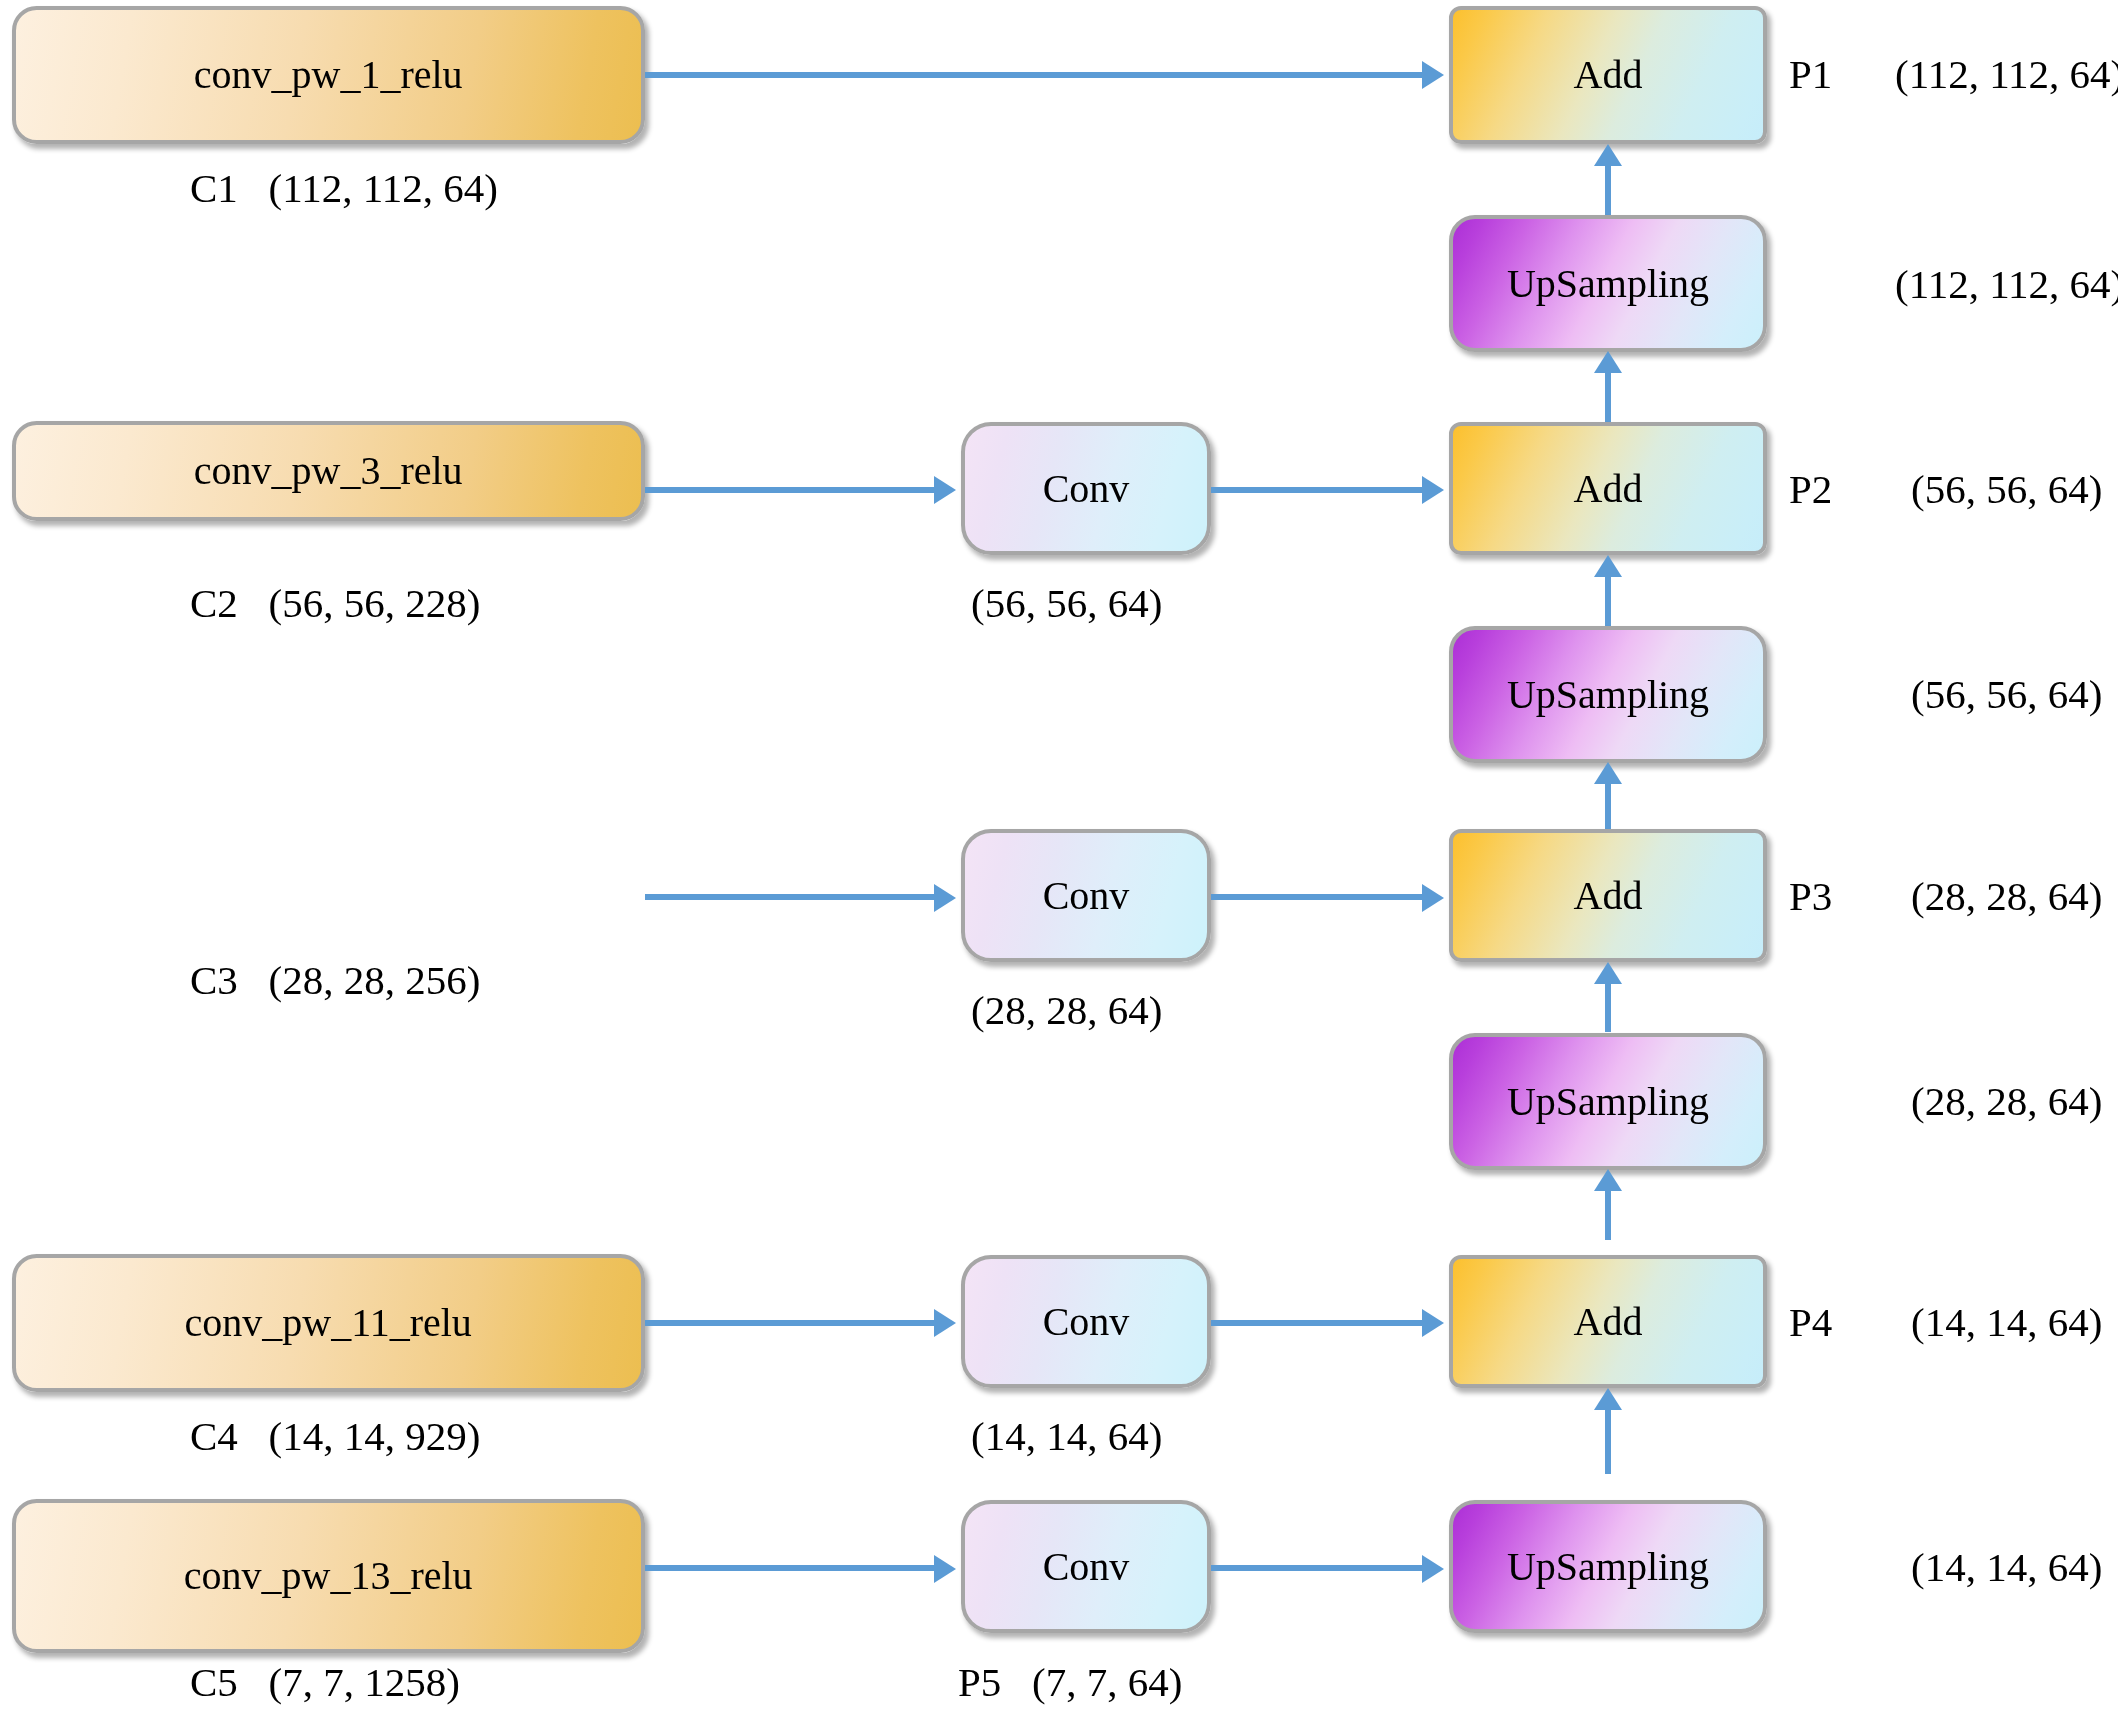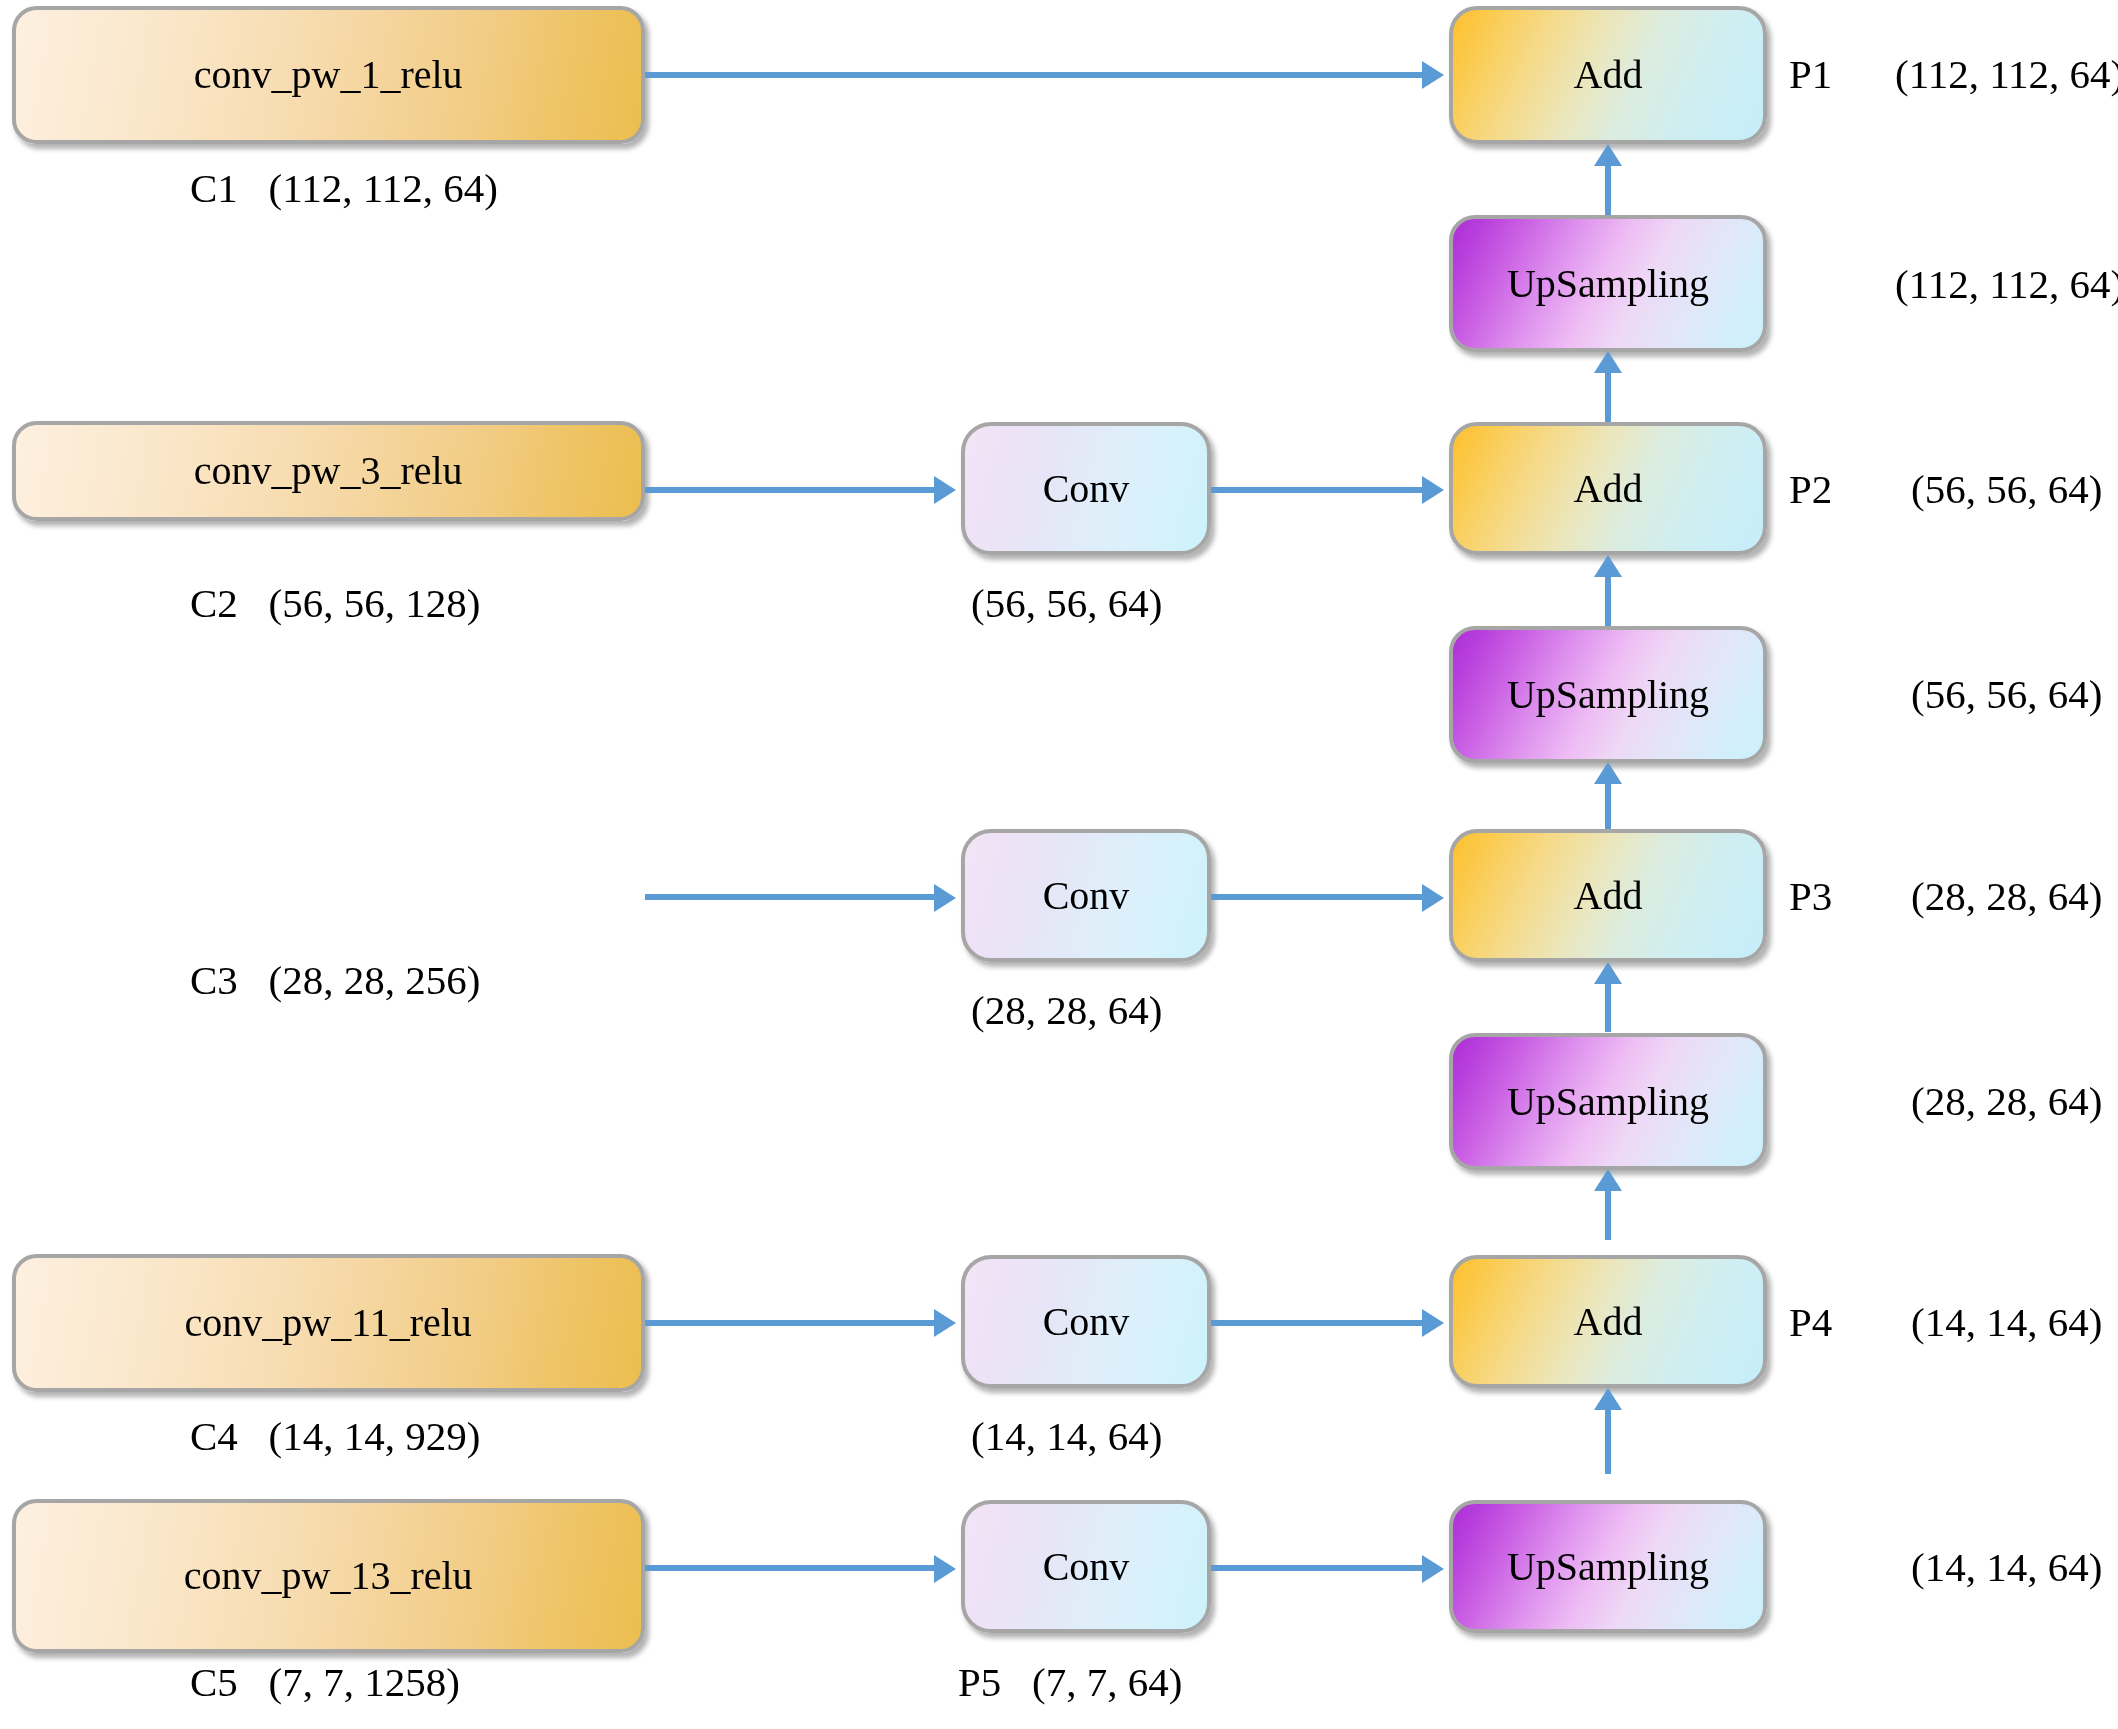--- a/index.html
+++ b/index.html
@@ -68,21 +68,21 @@
     background: linear-gradient(115deg,
         #fcc02e 0%,
         #fbc948 9%,
         #f6d985 26%,
         #eae7bf 45%,
         #dcecde 58%,
         #cfeef1 76%,
         #c9eef8 92%,
         #c6edfa 100%);
     font-size: 40px;
-    border-radius: 28px;
+    border-radius: 12px;
   }
 
   
   .node.upsblk {
     background: linear-gradient(118deg,
         #ac2fd6 0%,
         #b83fdc 8%,
         #cb62e4 20%,
         #de92ee 34%,
         #eebdf4 48%,
@@ -158,21 +158,21 @@
     <span class="node-label">UpSampling</span>
   </div>
   <div class="caption" style="left:1895px; top:264px;">(112, 112, 64)</div>
 
   <div class="vline" style="left:1605px; top:373px; height:49px;"></div>
   <div class="varrow" style="left:1594px; top:351px;"></div>
 
   <div class="node backbone" style="left:11.7px; top:421px; width:633px; height:100px;">
     <span class="node-label">conv_pw_3_relu</span>
   </div>
-  <div class="caption" style="left:190px; top:583px;">C2   (56, 56, 128)</div>
+  <div class="caption" style="left:190px; top:583px;">C2   (56, 56, 228)</div>
 
   <div class="hline" style="left:645px; top:487px; width:289px;"></div>
   <div class="harrow" style="left:934px; top:476px;"></div>
 
   <div class="node convblk" style="left:961px; top:422px; width:250px; height:133px;">
     <span class="node-label">Conv</span>
   </div>
   <div class="caption" style="left:971px; top:583px;">(56, 56, 64)</div>
 
   <div class="hline" style="left:1211px; top:487px; width:211px;"></div>

